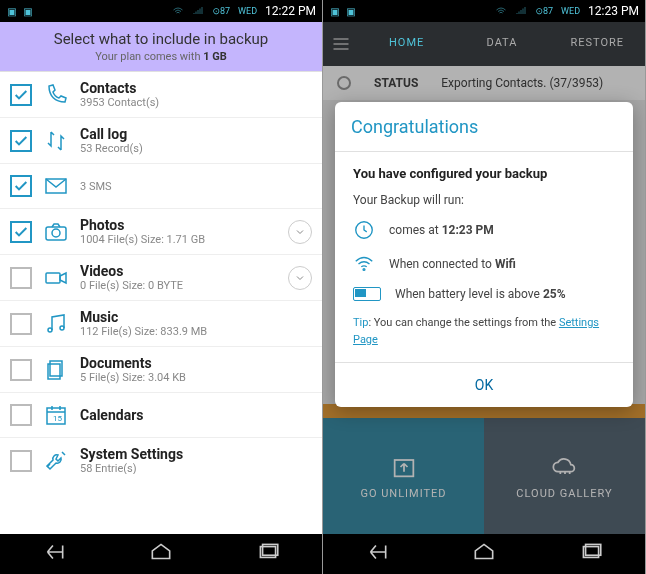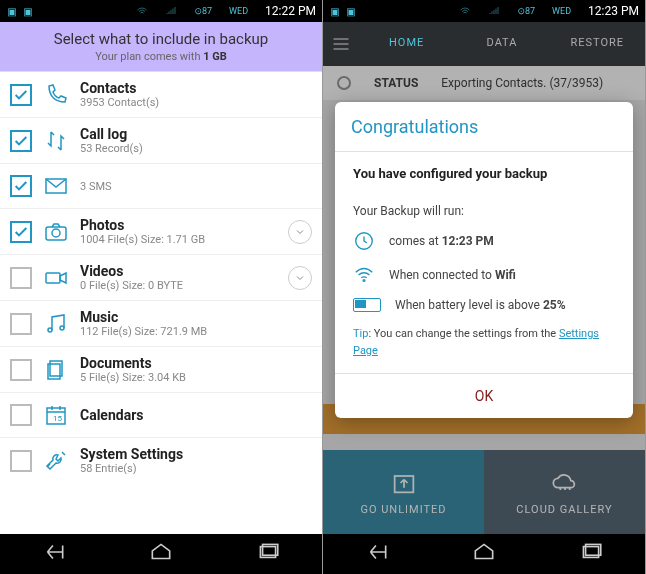--- a/index.html
+++ b/index.html
@@ -1,20 +1,20 @@
 <!DOCTYPE html>
 <html><head>
 <meta charset="utf-8">
 <style>
 *{box-sizing:border-box;margin:0;padding:0;font-family:Roboto,Arial,sans-serif}
 body{background:#ccc;display:flex;gap:0;width:646px;height:574px}
 .phone{width:323px;height:574px;background:#fff;position:relative;overflow:hidden;border-right:1px solid #999}
 .statusbar{height:22px;background:#000;color:#4fc3d9;display:flex;align-items:center;padding:0 6px;font-size:10px}
 .sb-left{display:flex;gap:4px}
-.sb-right{margin-left:auto;display:flex;gap:17px;align-items:center}
+.sb-right{margin-left:auto;display:flex;gap:8px;align-items:center}
 .sb-icon{width:12px;height:12px;display:inline-flex;align-items:center;justify-content:center}
 .header1{background:#c4b5fd;padding:8px 10px;text-align:center;border-bottom:1px solid #e0e0e0}
 .header1 .title{font-size:15px;color:#333;font-weight:400}
 .header1 .sub{font-size:11px;color:#666;margin-top:2px}
 .header1 .sub b{color:#333}
 .list{overflow-y:auto}
 .row{display:flex;align-items:center;padding:8px 10px;border-bottom:1px solid #eee;position:relative}
 .chk{width:22px;height:22px;border:2px solid #2196c4;margin-right:10px;display:flex;align-items:center;justify-content:center;flex-shrink:0}
 .chk.off{border-color:#bbb}
 .chk svg{width:16px;height:16px}
@@ -30,39 +30,39 @@
 
 .tabs{height:44px;background:#2a2d30;display:flex;align-items:center}
 .menu{width:36px;display:flex;align-items:center;justify-content:center}
 .menu svg{stroke:#888;width:20px;height:20px;fill:none;stroke-width:2}
 .tabbtns{flex:1;display:flex}
 .tabbtn{flex:1;text-align:center;color:#aaa;font-size:11px;padding:28px 0;letter-spacing:1px}
 .tabbtn.active{color:#4fc3d9;border-bottom:3px solid #4fc3d9}
 .bgcontent{position:absolute;top:66px;left:0;right:0;bottom:40px;background:#eee}
 .statusrow{padding:10px 14px;font-size:12px;color:#444;background:#fff;display:flex;align-items:center;gap:23px}
 .radio{width:14px;height:14px;border:2px solid #999;border-radius:50%}
-.bottomcards{position:absolute;bottom:0;left:0;right:0;height:84px;display:flex}
+.bottomcards{position:absolute;bottom:0;left:0;right:0;height:116px;display:flex}
 .card{flex:1;display:flex;flex-direction:column;align-items:center;justify-content:center;gap:6px;color:#fff;font-size:11px;letter-spacing:1px}
 .card.blue{background:#3b8fa8}
 .card.grey{background:#5a6a78}
 .card svg{width:28px;height:28px;stroke:#fff;fill:none;stroke-width:1.5}
 .orangebar{position:absolute;bottom:100px;left:0;right:0;height:30px;background:#e8a03b}
 .overlay{position:absolute;top:66px;left:0;right:0;bottom:40px;background:rgba(0,0,0,0.3);display:flex;align-items:flex-start;justify-content:center;padding:36px 12px 12px}
 .dialog{background:#fff;border-radius:6px;width:100%;box-shadow:0 4px 20px rgba(0,0,0,0.3);padding:0;overflow:hidden}
 .dialog h2{color:#2196c4;font-size:18px;font-weight:400;padding:14px 16px;border-bottom:1px solid #e0e0e0}
 .dialog .body{padding:14px 18px}
-.dialog .lead{font-size:13px;font-weight:700;color:#222;margin-bottom:23px}
+.dialog .lead{font-size:13px;font-weight:700;color:#222;margin-bottom:12px}
 .dialog .runs{font-size:12px;color:#444;margin-bottom:10px}
 .drow{display:flex;align-items:center;gap:14px;margin:12px 0;font-size:12px;color:#444}
 .drow svg{width:22px;height:22px;stroke:#2196c4;fill:none;stroke-width:1.5;flex-shrink:0}
 .toggle{width:28px;height:14px;border:1.5px solid #2196c4;border-radius:2px;position:relative;flex-shrink:0}
 .toggle::after{content:"";position:absolute;left:1px;top:1px;width:11px;height:8px;background:#2196c4}
 .tip{font-size:11px;color:#444;margin-top:14px;line-height:1.5}
 .tip a{color:#2196c4;text-decoration:underline}
-.okbtn{text-align:center;padding:14px 12px;border-top:1px solid #e0e0e0;font-size:14px;color:#7f1d1d}
+.okbtn{text-align:center;padding:14px 12px;border-top:1px solid #e0e0e0;font-size:14px;color:#0369a1}
 .scrollarea{height:452px;overflow:hidden}
 </style>
 </head>
 <body>
 
 <div class="phone">
   <div class="statusbar">
     <div class="sb-left">
       <span class="sb-icon">▣</span>
       <span class="sb-icon">▣</span>
@@ -184,21 +184,21 @@
       <div class="chk off"></div>
       <div class="icon">
             <svg viewBox="0 0 24 24">
               <path d="M8 18V5l12-2v13"></path>
               <circle cx="6" cy="18" r="2"></circle>
               <circle cx="18" cy="16" r="2"></circle>
             </svg>
           </div>
       <div class="info">
             <div class="lbl">Music</div>
-            <div class="sub">112 File(s)    Size: 721.9 MB</div>
+            <div class="sub">112 File(s)    Size: 833.9 MB</div>
           </div>
     </div>
     <div class="row">
       <div class="chk off"></div>
       <div class="icon">
             <svg viewBox="0 0 24 24">
               <rect x="6" y="3" width="12" height="15"></rect>
               <rect x="4" y="6" width="12" height="15"></rect>
             </svg>
           </div>

